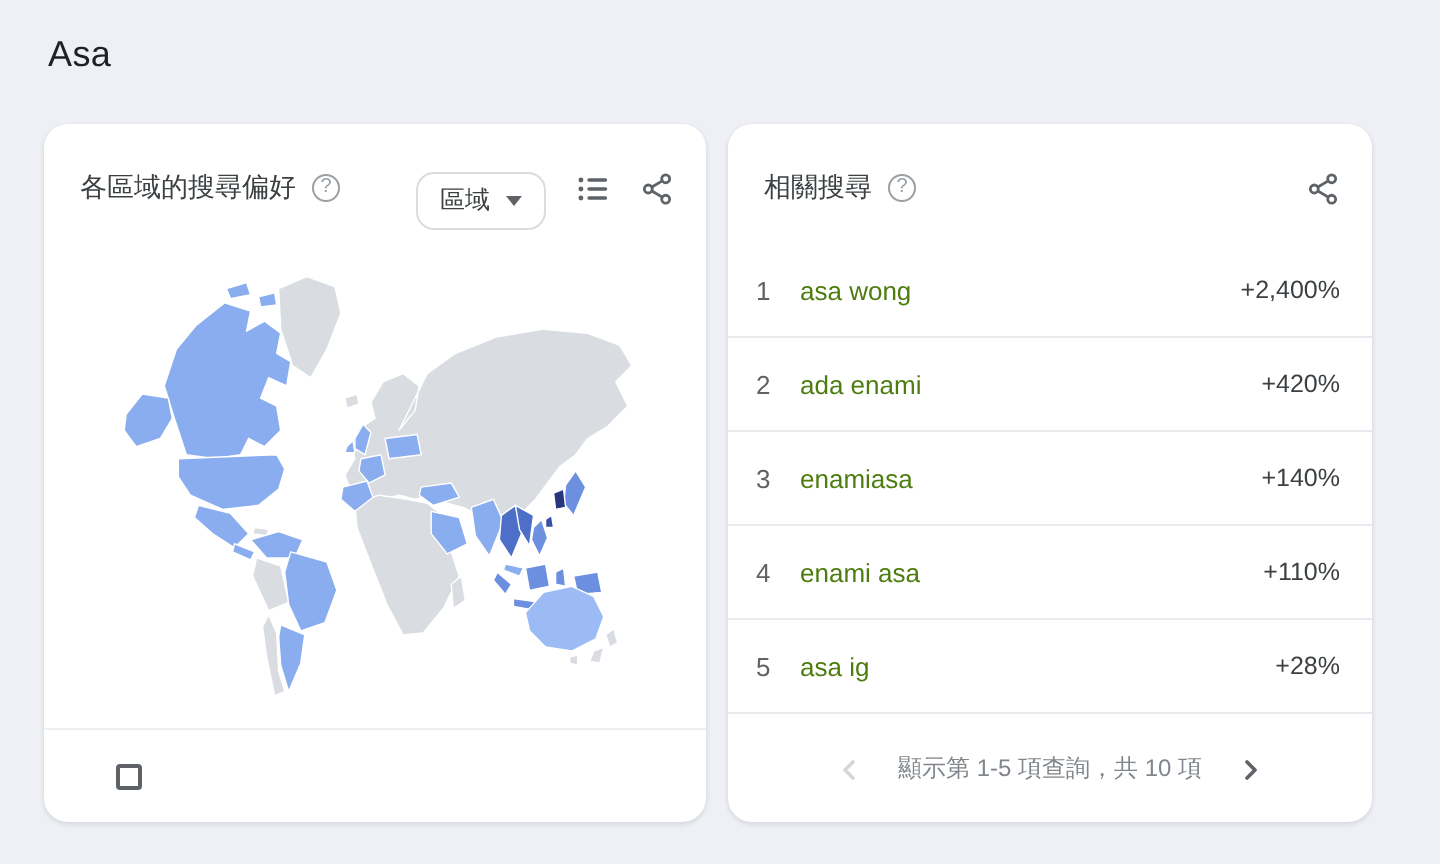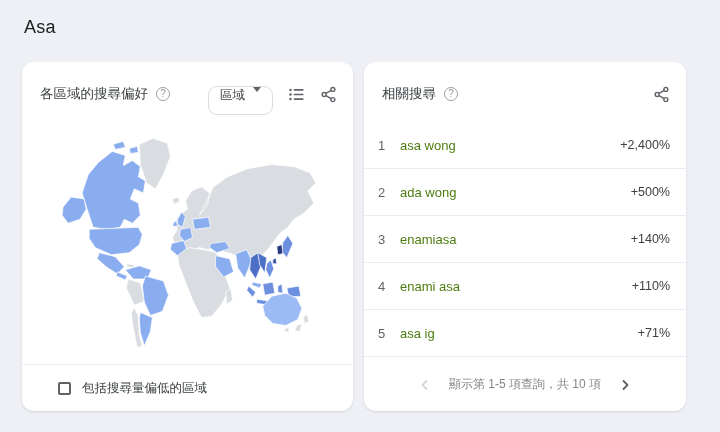--- a/index.html
+++ b/index.html
@@ -29,21 +29,21 @@
   }
   .card-title { font-size:13.5px; color:#3c4043; white-space:nowrap; }
   .help-icon {
     width:14px; height:14px; margin-left:8px; flex:none;
     border:1.2px solid #9aa0a6; border-radius:50%;
     color:#9aa0a6; font-size:10px; line-height:12px; text-align:center;
     cursor:pointer;
   }
   .spacer { flex:1; }
   .dropdown {
-    display:flex; gap:8px;
+    display:flex; align-items:center; gap:8px;
     height:29px; padding:0 11px;
     border:1px solid #dadce0; border-radius:9px; background:#fff;
     font-size:12.5px; color:#3c4043; cursor:pointer; white-space:nowrap;margin-top:13px;
   }
   .caret {
     width:0; height:0;
     border-left:4px solid transparent; border-right:4px solid transparent;
     border-top:5px solid #5f6368;
   }
   .icon-btn { margin-left:15px; cursor:pointer; display:flex; align-items:center; }
@@ -166,21 +166,20 @@
       <path d="M251,170 L263,168 L265,178 L253,179 Z" fill="#6d8fdf"></path>
       <path d="M247,125 L252,118 L257,126 L251,140 L246,134 Z" fill="#6d8fdf"></path>
       <path d="M241,129 L246,127 L247,136 L242,137 Z" fill="#27367d"></path>
       <path d="M237,142 L240,140 L241,146 L237,146 Z" fill="#3a50a8"></path>
       <path d="M227,188 L236,178 L250,175 L261,180 L266,190 L262,201 L250,207 L237,205 L229,197 Z" fill="#9cbbf4"></path>
     </svg>
   </div>
 
   <div class="map-footer">
     <span class="checkbox"></span>
-    <span class="checkbox-label">包括搜尋量偏低的區域</span>
   </div>
 </div>
 
 <div class="card card-right">
   <div class="card-header">
     <span class="card-title">相關搜尋</span>
     <span class="help-icon">?</span>
     <span class="spacer"></span>
     <span class="icon-btn">
       <svg width="17" height="17" viewBox="0 0 18 18" fill="none" stroke="#5f6368" stroke-width="1.5">
@@ -195,40 +194,40 @@
 
   <div class="rows">
     <div class="row">
       <span class="rank">1</span>
       <span class="query">asa wong</span>
       <span class="pct">+2,400%</span>
     </div>
     <div class="sep"></div>
     <div class="row">
       <span class="rank">2</span>
-      <span class="query">ada wong</span>
-      <span class="pct">+500%</span>
+      <span class="query">ada enami</span>
+      <span class="pct">+420%</span>
     </div>
     <div class="sep"></div>
     <div class="row">
       <span class="rank">3</span>
       <span class="query">enamiasa</span>
       <span class="pct">+140%</span>
     </div>
     <div class="sep"></div>
     <div class="row">
       <span class="rank">4</span>
       <span class="query">enami asa</span>
       <span class="pct">+110%</span>
     </div>
     <div class="sep"></div>
     <div class="row">
       <span class="rank">5</span>
       <span class="query">asa ig</span>
-      <span class="pct">+71%</span>
+      <span class="pct">+28%</span>
     </div>
     <div class="sep"></div>
   </div>
 
   <div class="pagination">
     <span class="chev">
       <svg width="12" height="12" viewBox="0 0 12 12" fill="none" stroke="#d3d6da" stroke-width="1.8" stroke-linecap="round" stroke-linejoin="round">
           <path d="M7.5 2 L3.5 6 L7.5 10"></path>
         </svg>
     </span>

